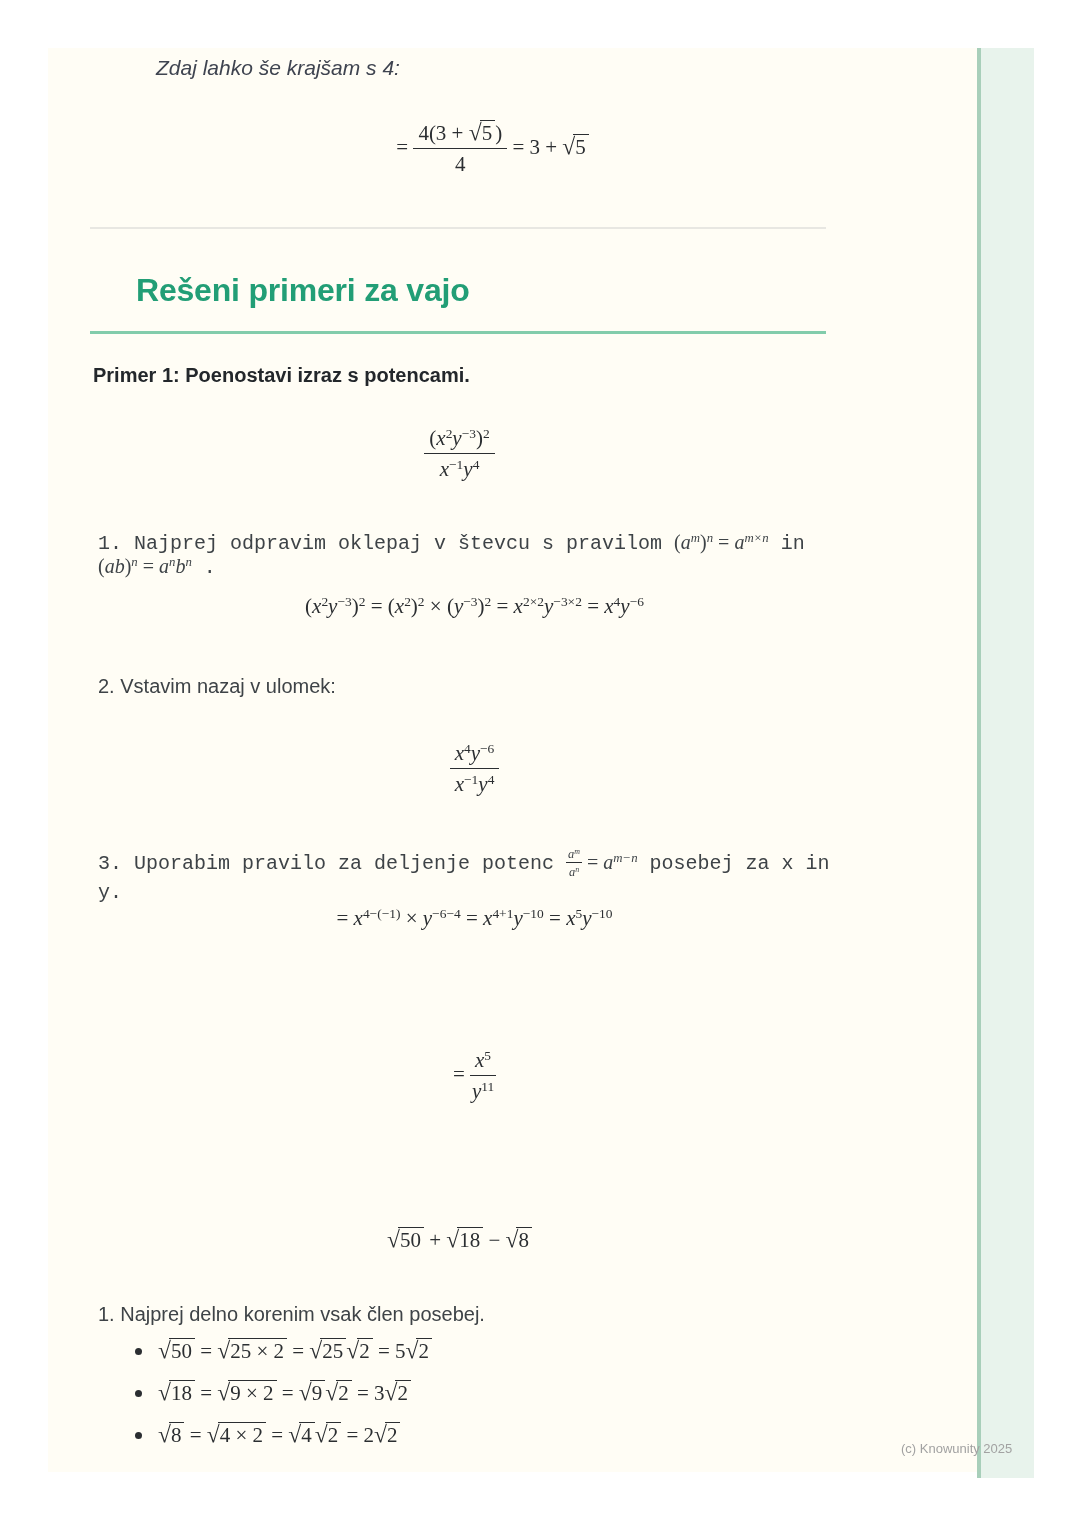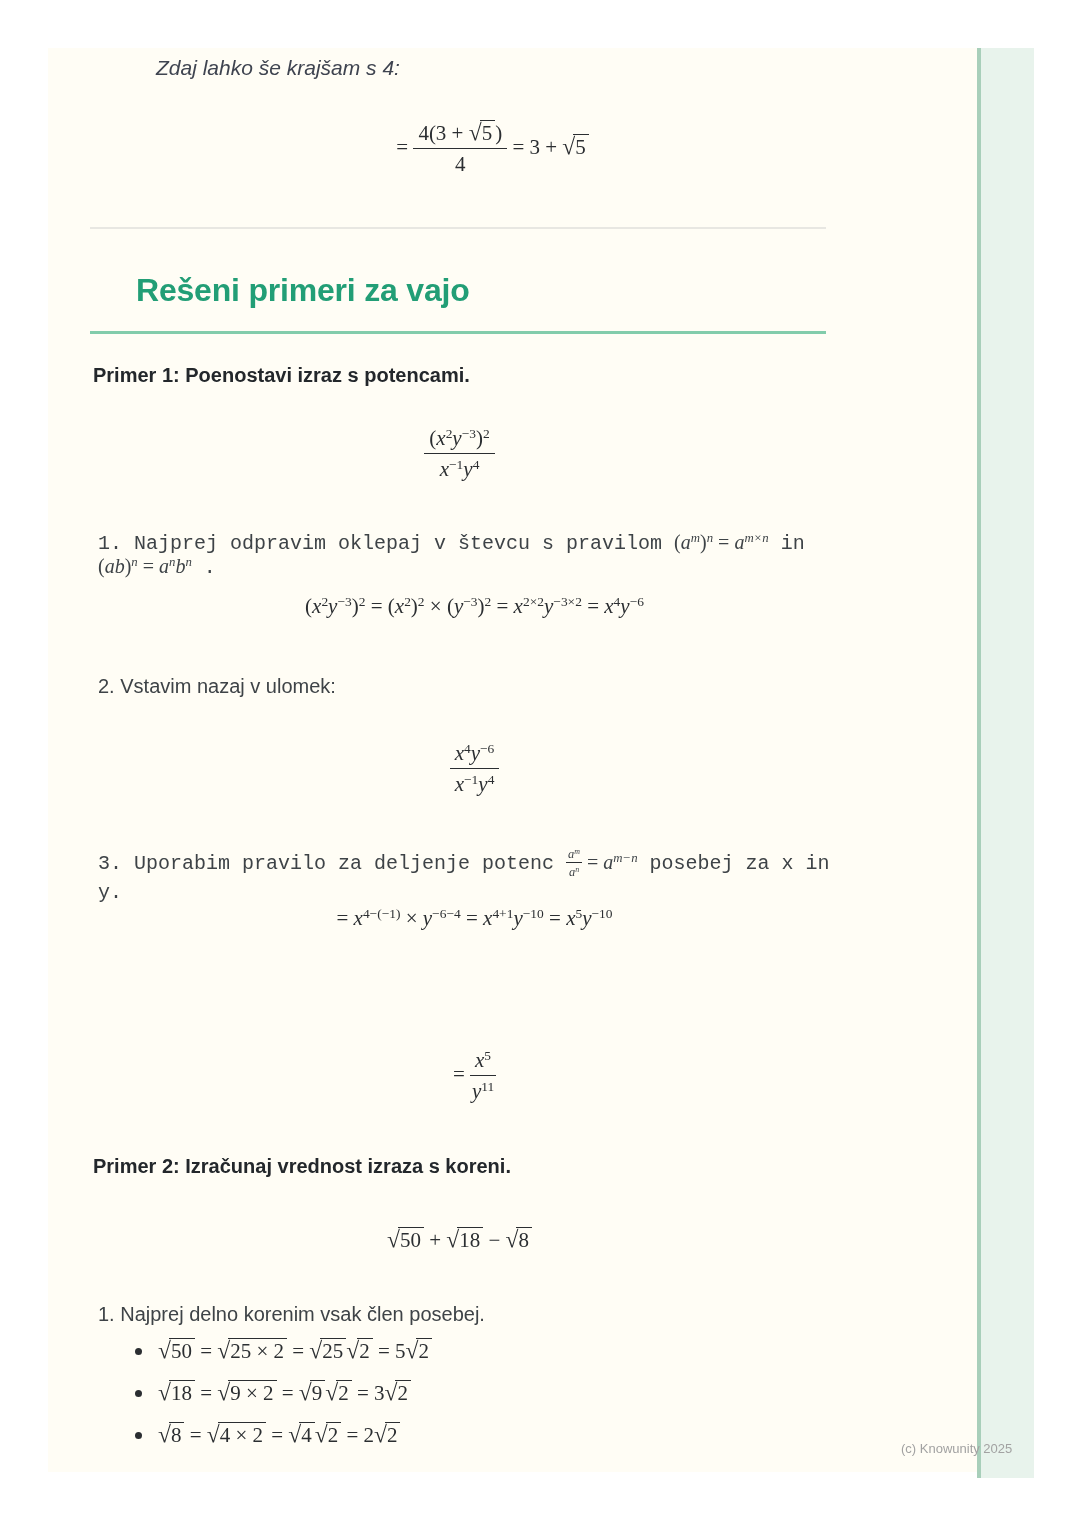--- a/index.html
+++ b/index.html
@@ -69,21 +69,20 @@
 
   <div class="eq shift" style="top:740px;"><span class="m-frac"><span class="m-num"><span class="m-var">x</span><span class="m-sup">4</span><span class="m-var">y</span><span class="m-sup">−6</span></span><span class="m-den"><span class="m-var">x</span><span class="m-sup">−1</span><span class="m-var">y</span><span class="m-sup">4</span></span></span></div>
 
   <div class="step" style="top:847px;"><span class="m-stx">3. Uporabim pravilo za deljenje potenc </span><span class="m-frac m-frac-sm"><span class="m-num"><span class="m-var">a</span><span class="m-sup m-supi">m</span></span><span class="m-den"><span class="m-var">a</span><span class="m-sup m-supi">n</span></span></span><span class="m-txt"> = </span><span class="m-var">a</span><span class="m-sup m-supi">m−n</span><span class="m-stx"> posebej za x in y.</span></div>
 
   <div class="eq shift" style="top:906px;"><span class="m-txt">= </span><span class="m-var">x</span><span class="m-sup">4−(−1)</span><span class="m-txt"> × </span><span class="m-var">y</span><span class="m-sup">−6−4</span><span class="m-txt"> = </span><span class="m-var">x</span><span class="m-sup">4+1</span><span class="m-var">y</span><span class="m-sup">−10</span><span class="m-txt"> = </span><span class="m-var">x</span><span class="m-sup">5</span><span class="m-var">y</span><span class="m-sup">−10</span></div>
 
 
   <div class="eq shift" style="top:1047px;"><span class="m-txt">= </span><span class="m-frac"><span class="m-num"><span class="m-var">x</span><span class="m-sup">5</span></span><span class="m-den"><span class="m-var">y</span><span class="m-sup">11</span></span></span></div>
 
-  <div class="ptitle" style="top:1155px;">Primer 2: Izračunaj vrednost izraza s koreni.</div>
 
   <div class="eq" style="top:1227px;"><span class="m-sqrt"><span class="m-rad">√</span><span class="m-radicand"><span class="m-txt">50</span></span></span><span class="m-txt"> + </span><span class="m-sqrt"><span class="m-rad">√</span><span class="m-radicand"><span class="m-txt">18</span></span></span><span class="m-txt"> − </span><span class="m-sqrt"><span class="m-rad">√</span><span class="m-radicand"><span class="m-txt">8</span></span></span></div>
 
   <div class="step" style="top:1303px;">1. Najprej delno korenim vsak člen posebej.</div>
 
   <div class="bullet" style="top:1338px;">
     <span class="dot"></span>
     <span><span class="m-sqrt"><span class="m-rad">√</span><span class="m-radicand"><span class="m-txt">50</span></span></span><span class="m-txt"> = </span><span class="m-sqrt"><span class="m-rad">√</span><span class="m-radicand"><span class="m-txt">25 × 2</span></span></span><span class="m-txt"> = </span><span class="m-sqrt"><span class="m-rad">√</span><span class="m-radicand"><span class="m-txt">25</span></span></span><span class="m-sqrt"><span class="m-rad">√</span><span class="m-radicand"><span class="m-txt">2</span></span></span><span class="m-txt"> = 5</span><span class="m-sqrt"><span class="m-rad">√</span><span class="m-radicand"><span class="m-txt">2</span></span></span></span>
   </div>
   <div class="bullet" style="top:1380px;">

